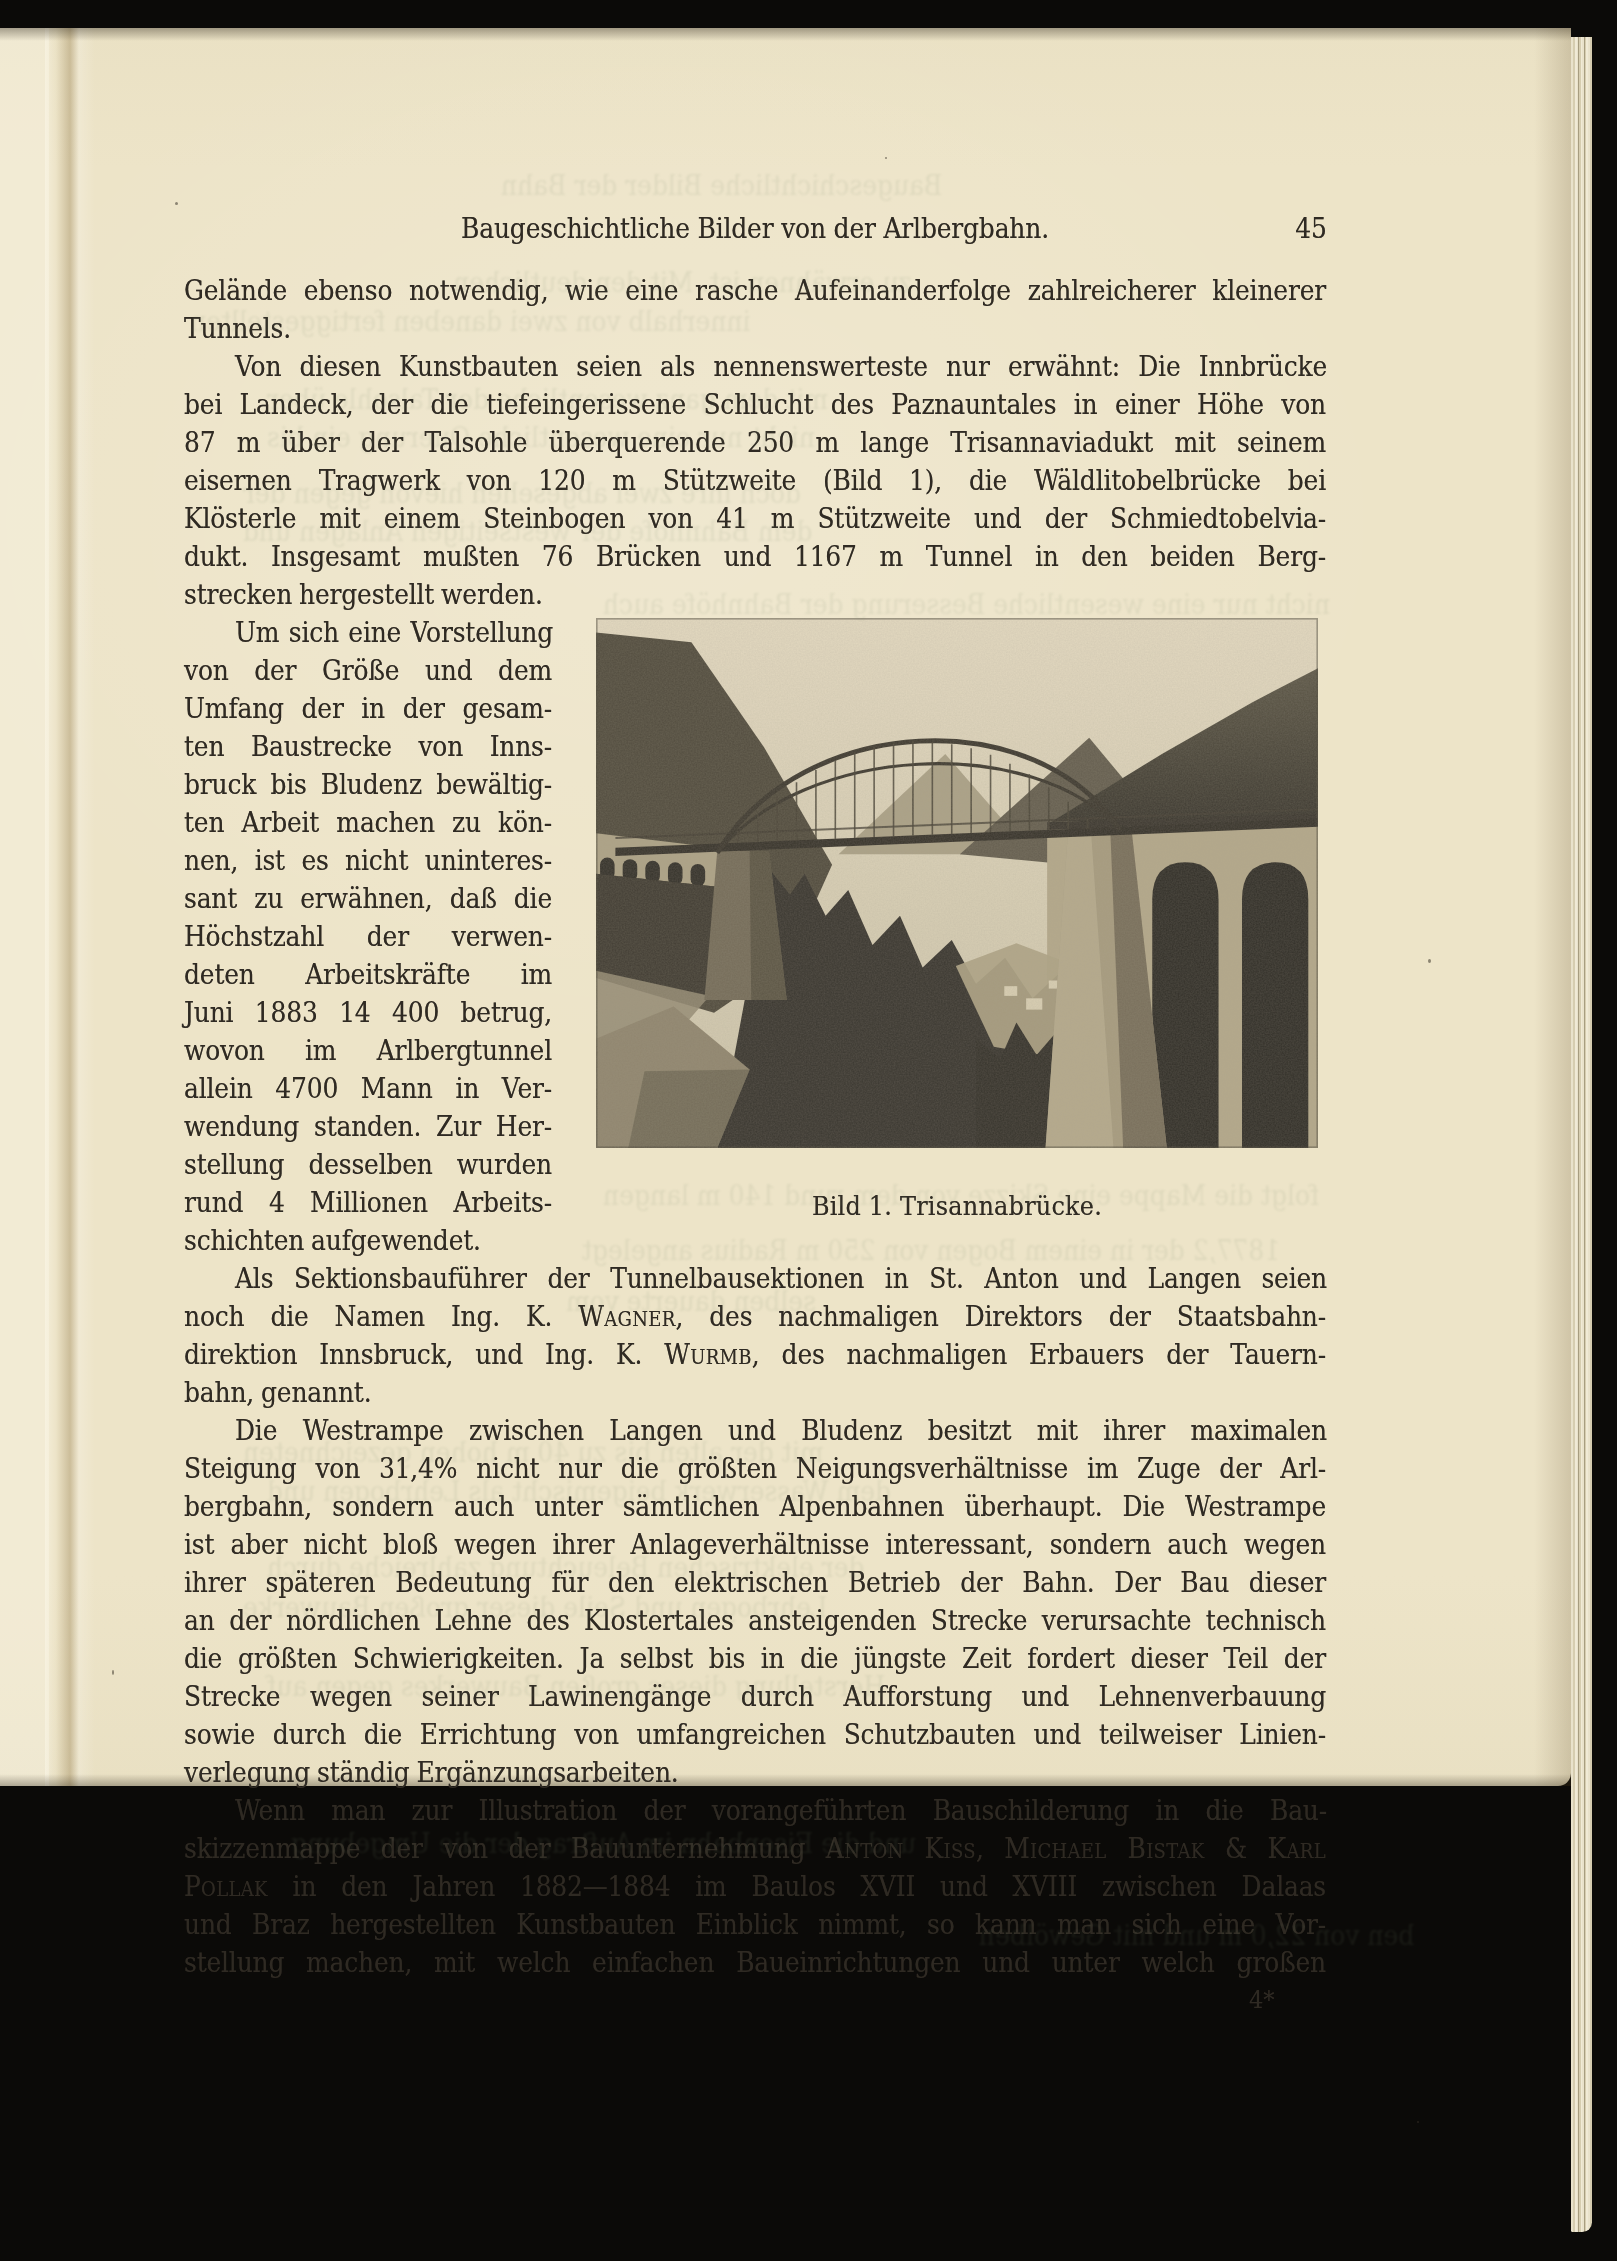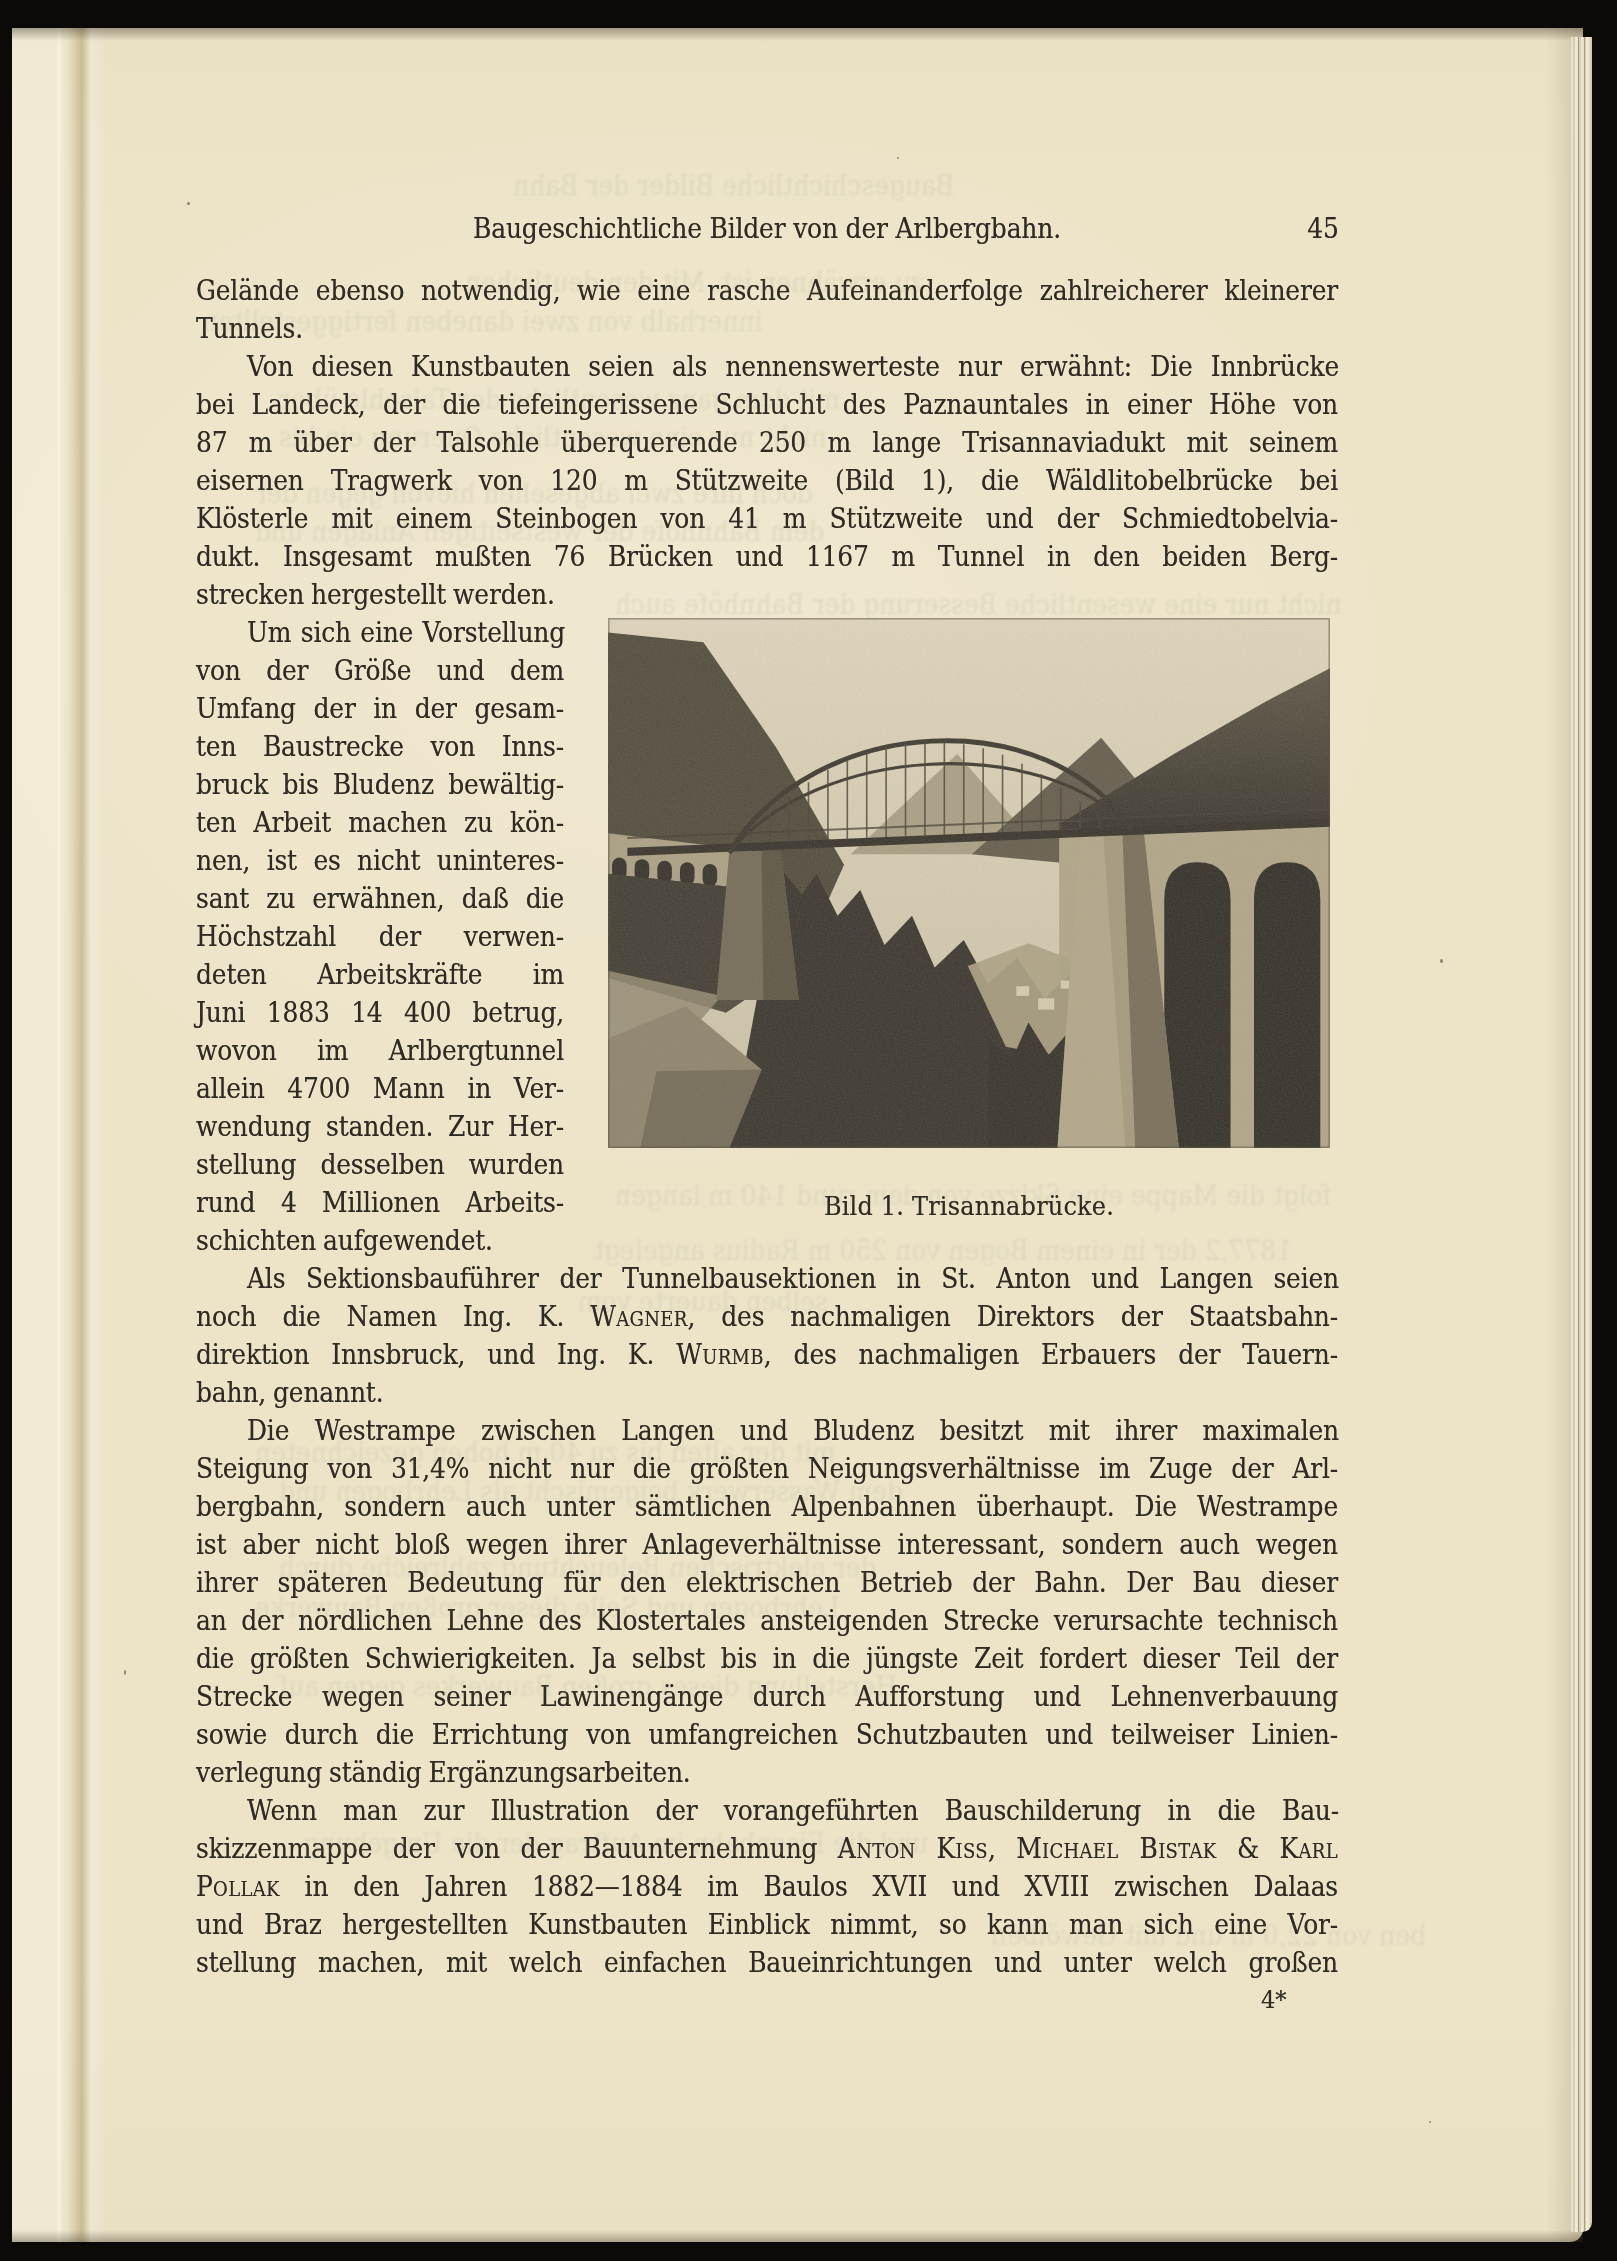--- a/index.html
+++ b/index.html
@@ -3,21 +3,21 @@
 <meta charset="utf-8">
 <style>
   html,body{margin:0;padding:0;}
   body{
     width:1617px;height:2261px;position:relative;overflow:hidden;
     background:#0b0a08;
     font-family:"DejaVu Serif", serif;
   }
   
   .page{
-    position:absolute;left:12px;top:27.5px;width:1571px;height:2214px;
+    position:absolute;left:0;top:27.5px;width:1571px;height:1758px;
     background:
       radial-gradient(1213px 890px at 42% 28%, rgba(255,255,255,.14), rgba(255,255,255,0) 62%),
       linear-gradient(180deg,#eae1c4 0%, #ede4c8 8%, #ede4c8 88%, #e9e0c3 100%);
     border-radius:0 0 13px 0;
   }
   .edge-left{position:absolute;left:0;top:0;width:49px;height:100%;
     background:rgba(255,252,242,.30);}
   .crease{position:absolute;left:45px;top:0;width:50px;height:100%;
     background:linear-gradient(90deg, rgba(255,252,240,.40) 0%, rgba(170,145,90,0) 22%,
       rgba(140,115,65,.34) 50%, rgba(255,255,255,.20) 68%, rgba(0,0,0,0) 100%);}

